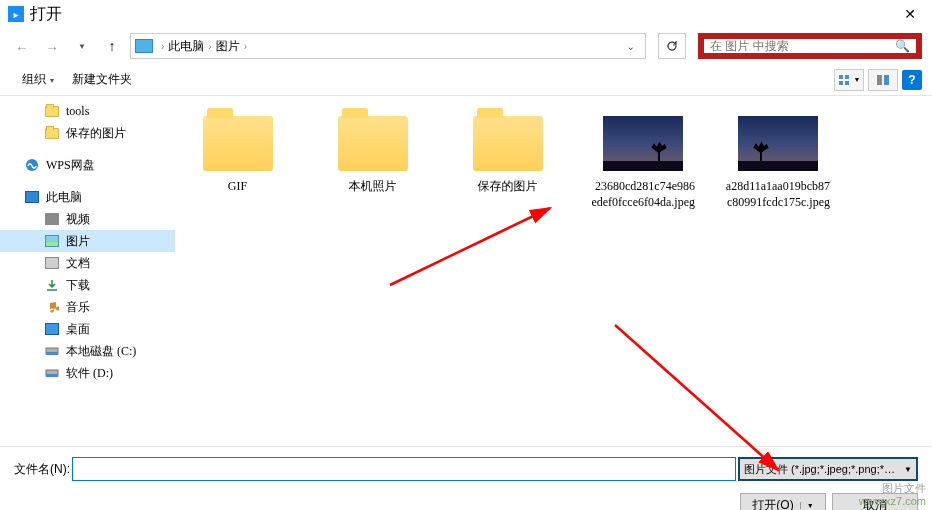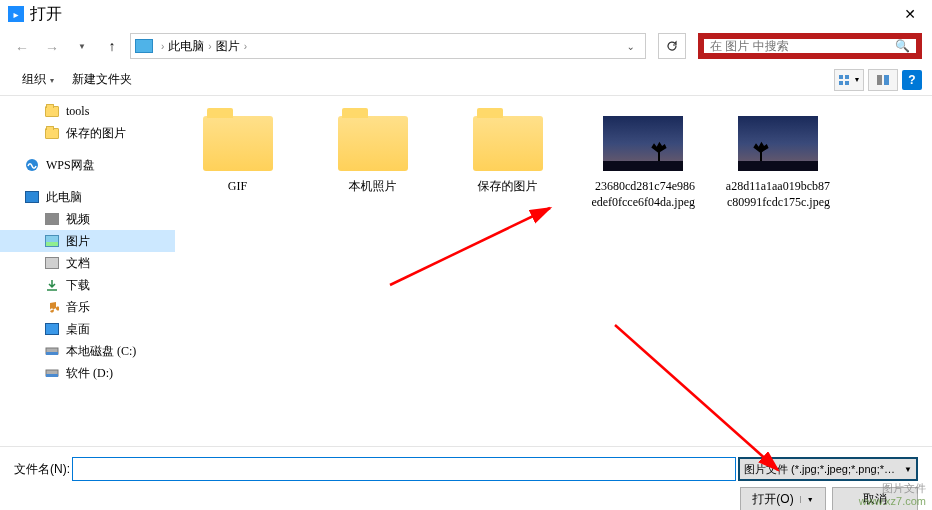--- a/index.html
+++ b/index.html
@@ -43,21 +43,21 @@
     .file-item { width: 105px; display: flex; flex-direction: column; align-items: center; text-align: right; }
     .big-folder { width: 70px; height: 55px; background: linear-gradient(#ffe08a, #ffd159); border-radius: 3px; position: relative; margin-bottom: 8px; }
     .big-folder::before { content: ''; position: absolute; top: -8px; left: 4px; width: 26px; height: 10px; background: #ffd96a; border-radius: 2px 2px 0 0; }
     .thumb { width: 80px; height: 55px; margin-bottom: 8px; background: linear-gradient(to bottom, #1a2a5a 0%, #3a4a7a 50%, #6a5a6a 90%, #4a3a3a 100%); position: relative; overflow: hidden; }
     .thumb::after { content: ''; position: absolute; bottom: 0; left: 0; right: 0; height: 10px; background: #0a0a1a; }
     .tree { position: absolute; bottom: 6px; width: 2px; height: 18px; background: #000; }
     .tree::before { content: ''; position: absolute; top: -8px; left: -8px; width: 18px; height: 14px; background: #000; clip-path: polygon(10% 60%, 25% 30%, 40% 55%, 55% 20%, 70% 50%, 85% 35%, 95% 65%, 50% 100%); }
     .file-label { font-size: 12px; line-height: 1.3; word-break: break-all; }
     .arrow { position: absolute; pointer-events: none; }
     .bottom { border-top: 1px solid #e5e5e5; padding: 10px 14px; }
-    .filename-row { display: flex; align-items: center; gap: 2px; margin-bottom: 6px; }
+    .filename-row { display: flex; align-items: center; gap: 2px; margin-bottom: 12px; }
     .filename-label { font-size: 12px; }
     .filename-input { flex: 1; height: 24px; border: 1px solid #0078d7; padding: 0 6px; outline: none; }
     .filetype-select { width: 180px; height: 24px; border: 2px solid #0c4a6e; background: #e1e1e1; font-size: 11px; padding: 0 4px; display: flex; align-items: center; justify-content: space-between; }
     .filetype-select span:last-child { font-size: 8px; }
     .button-row { display: flex; justify-content: flex-end; gap: 6px; }
     .dlg-btn { width: 86px; height: 24px; border: 1px solid #adadad; background: #e1e1e1; font-size: 12px; display: flex; align-items: center; justify-content: center; }
     .dlg-btn.primary { position: relative; }
     .watermark { position: absolute; right: 6px; bottom: 2px; font-size: 11px; color: #999; opacity: 0.8; text-align: right; line-height: 1.2; }
     .watermark .wm1 { color: #888; }
     .watermark .wm2 { color: #6a9a4a; font-size: 11px; }

